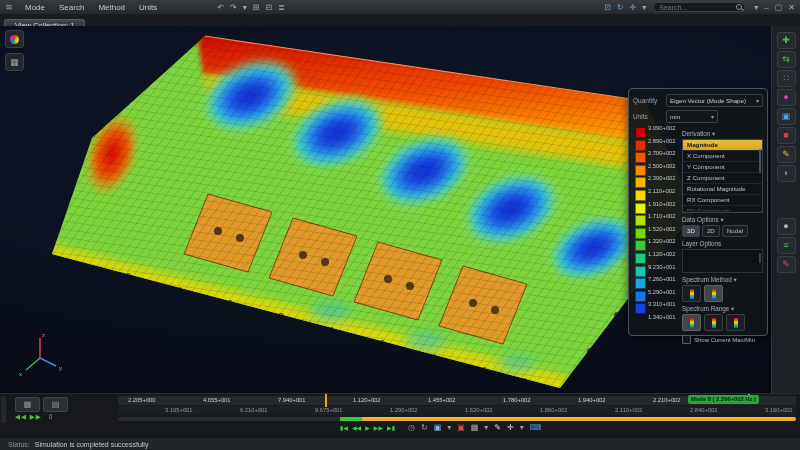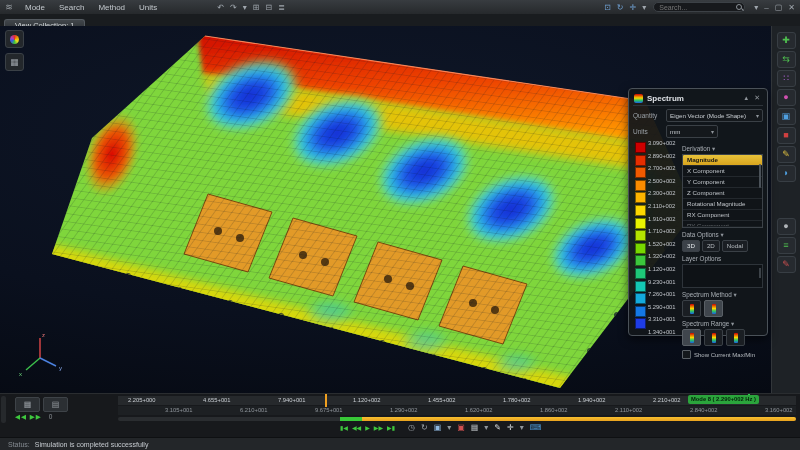--- a/index.html
+++ b/index.html
@@ -292,27 +292,20 @@
         </span>
       <span class="rt-gap"></span>
       <span id="rt-g2" style="display:flex;flex-direction:column;align-items:center;">
           <span class="icn" style="color: rgb(176, 180, 184);">●</span>
           <span class="icn" style="color: rgb(79, 192, 79);">≡</span>
           <span class="icn" style="color: rgb(208, 80, 80);">✎</span>
         </span>
     </div>
 
     <div id="spanel">
-      <div class="sp-header">
-        <span class="sp-ico"></span>
-        <span class="sp-title">Spectrum</span>
-        <span class="spacer"></span>
-        <span class="sp-winbtn">▴</span>
-        <span class="sp-winbtn">✕</span>
-      </div>
       <div class="sp-row">
         <span class="sp-lab">Quantity</span>
         <span class="sel-box">
           <span>Eigen Vector (Mode Shape)</span>
           <span class="car">▾</span>
         </span>
       </div>
       <div class="sp-row">
         <span class="sp-lab">Units</span>
         <span class="sel-box small">

